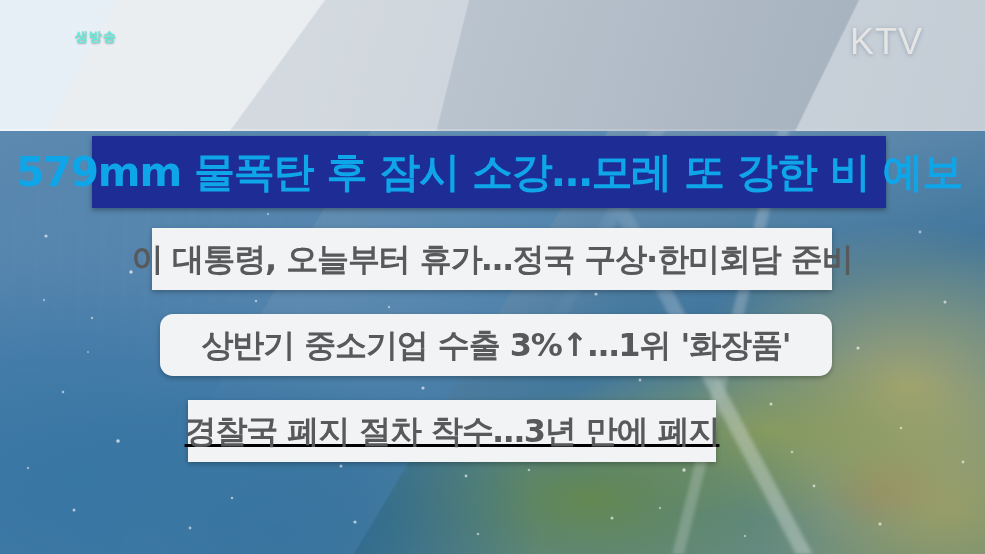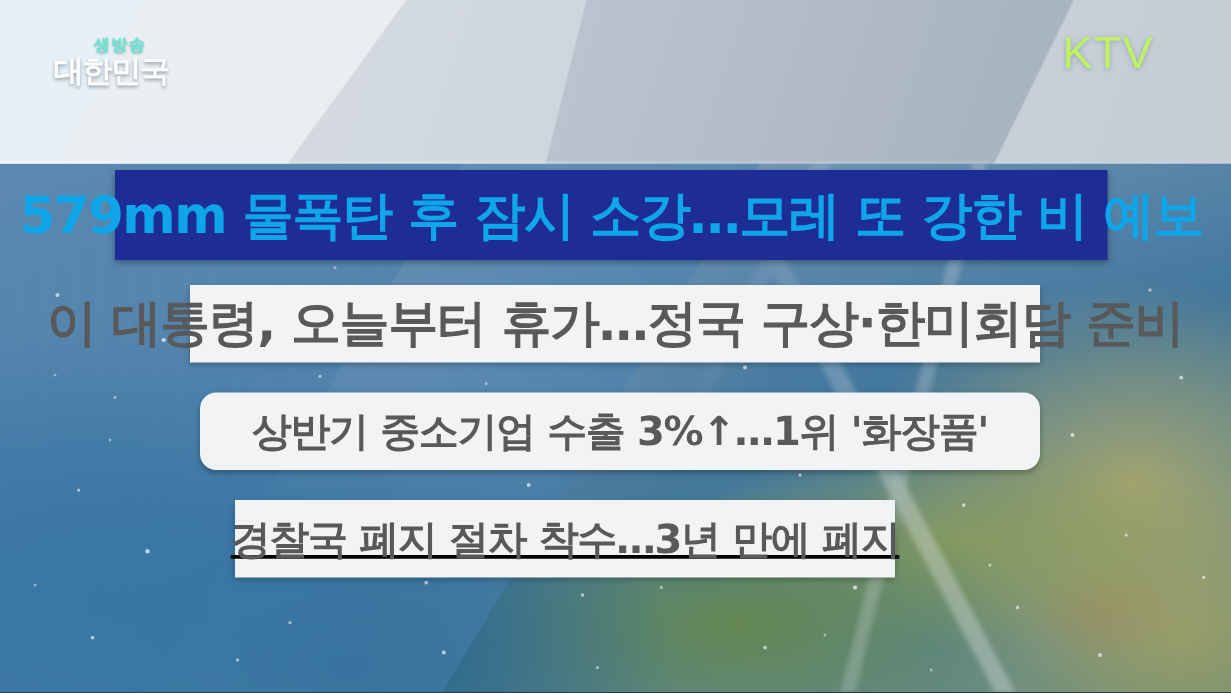--- a/index.html
+++ b/index.html
@@ -135,21 +135,21 @@
   .title-en {
     margin-top:3px;
     font-size:12px; font-weight:700; color:#5e6f82;
     letter-spacing:6px; text-indent:6px;
     text-shadow:0 1px 0 rgba(255,255,255,.6);
   }
 
   
   .ktv {
     position:absolute; right:62px; top:24px;
-    font-size:36px; font-weight:400; color:#bef264;
+    font-size:36px; font-weight:400; color:#e5e5e5;
     letter-spacing:1px; line-height:1;
     text-shadow:0 1px 4px rgba(80,100,120,.40);
     font-family:"Liberation Sans","DejaVu Sans",sans-serif;
   }
 
   
   .headline {
     position:absolute;
     display:flex; align-items:center; justify-content:center;
     white-space:nowrap;
@@ -171,21 +171,21 @@
   .headline.secondary {
     background:#f2f3f4;
     box-shadow:0 2px 5px rgba(0,0,0,.28);
   }
   .headline.secondary .htext {
     color:#58595b;
     font-weight:700; letter-spacing:-1.1px; line-height:1;
   }
 
   .headline.row2 { left:152px; top:228px; width:680px; height:62px; }
-  .headline.row2 .htext { font-size:40px; }
+  .headline.row2 .htext { font-size:32px; }
   .headline.row3 { left:160px; top:314px; width:672px; height:62px;border-radius:13px; }
   .headline.row3 .htext { font-size:32px; }
   .headline.row4 { left:188px; top:400px; width:528px; height:62px;text-decoration:underline; }
   .headline.row4 .htext { font-size:32px; }
 </style>
 </head>
 <body>
 
 <div id="stage">
 
@@ -249,21 +249,20 @@
   <div class="top-banner">
     <div class="banner-wedge-a"></div>
     <div class="banner-wedge-b"></div>
     <div class="banner-wedge-c"></div>
     <div class="banner-wedge-d"></div>
     <div class="banner-bottom-line"></div>
   </div>
 
   <div class="logo-box">
     <div class="logo-top">생방송</div>
-    <div class="logo-main">대한민국</div>
   </div>
 
 
   <div class="ktv">KTV</div>
 
   <div class="headline primary">
     <span class="htext">579mm 물폭탄 후 잠시 소강…모레 또 강한 비 예보</span>
   </div>
 
   <div class="headline secondary row2">

